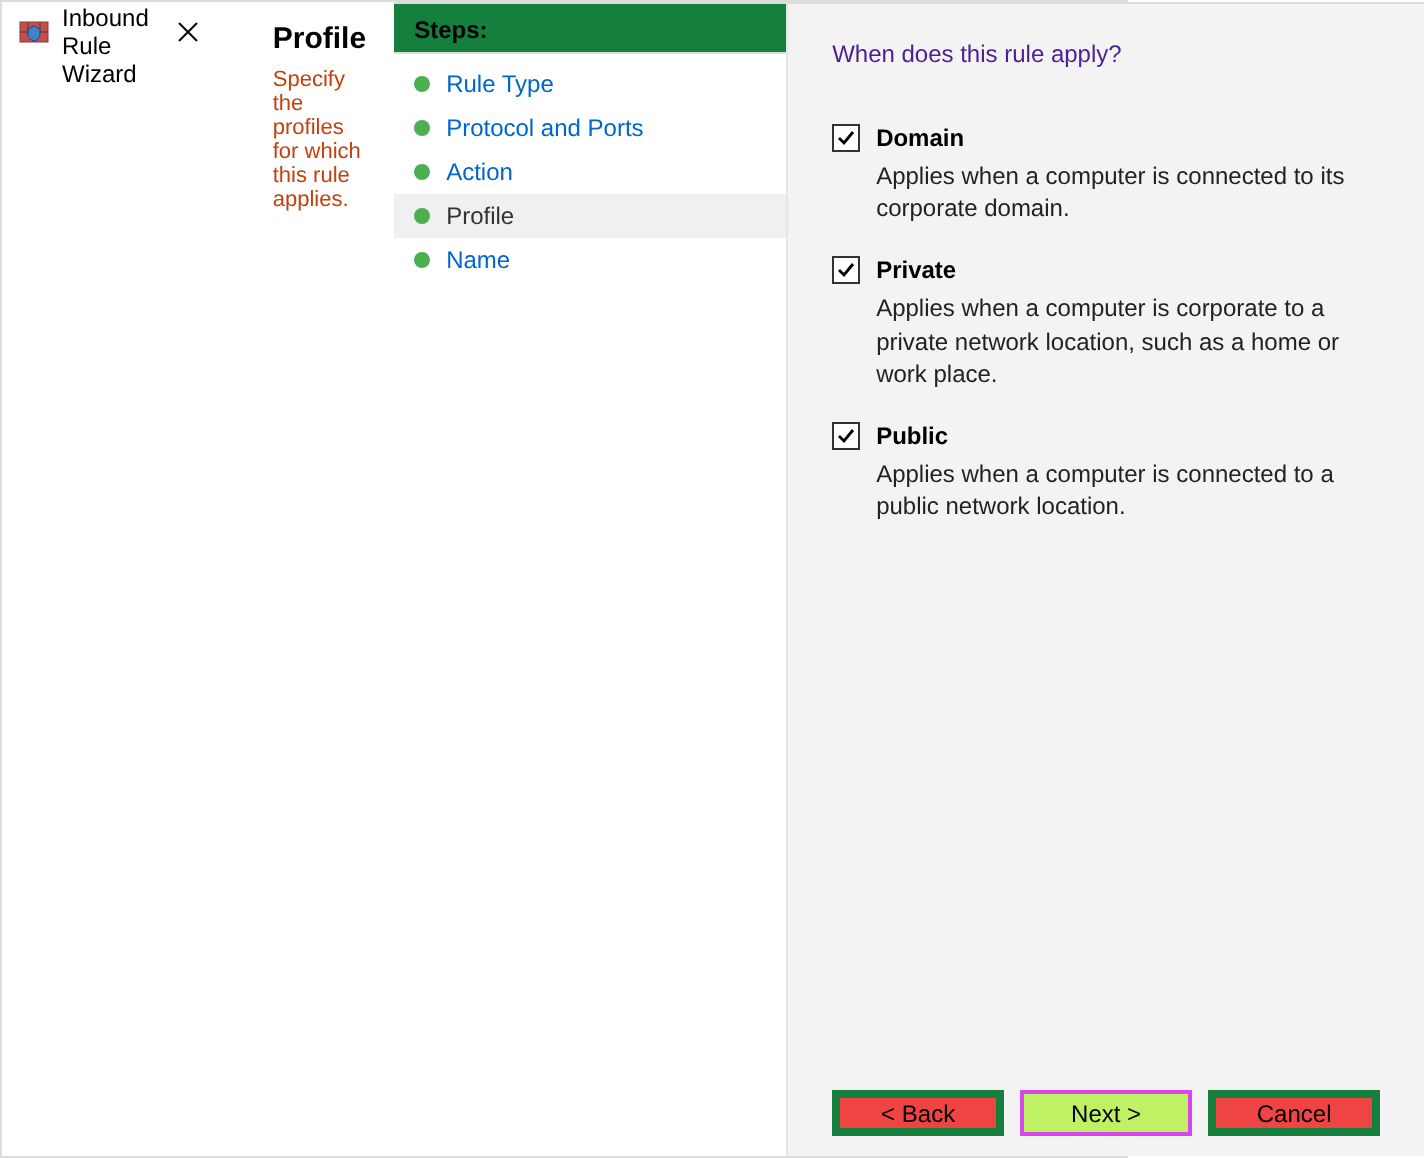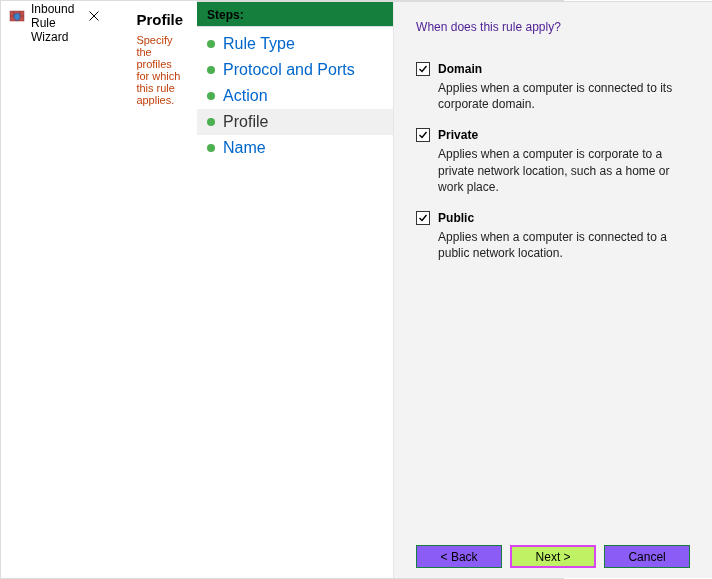--- a/index.html
+++ b/index.html
@@ -69,21 +69,21 @@
     padding: 6px 10px 4px 10px;
     border-bottom: 1px solid #dcdcdc;
     background: #15803d;
   }
   .steps-list {
     padding: 4px 0;
   }
   .step-item {
     display: flex; align-items: center;
     padding: 4px 10px;
-    font-size: 16px;
+    font-size: 12px;
     color: #0066cc;
     cursor: default;
   }
   .step-item.current {
     background: #f0f0f0;
     color: #333;
   }
   .step-bullet {
     width: 8px; height: 8px;
     border-radius: 50%;
@@ -131,22 +131,22 @@
   .footer {
     margin-top: auto;
     display: flex;
     justify-content: flex-end;
     gap: 8px;
     padding-top: 10px;
   }
   .btn {
     min-width: 86px;
     height: 23px;
-    border: 1px solid #15803d;
-    background: #8b5cf6;
+    border: 4px solid #15803d;
+    background: #ef4444;
     font-size: 12px;
     font-family: inherit;
     cursor: default;
     padding: 0 10px;
     display: flex; align-items: center; justify-content: center;
   }
   .btn.primary {
     border: 2px solid #d946ef;
     background: #bef264;
   }

